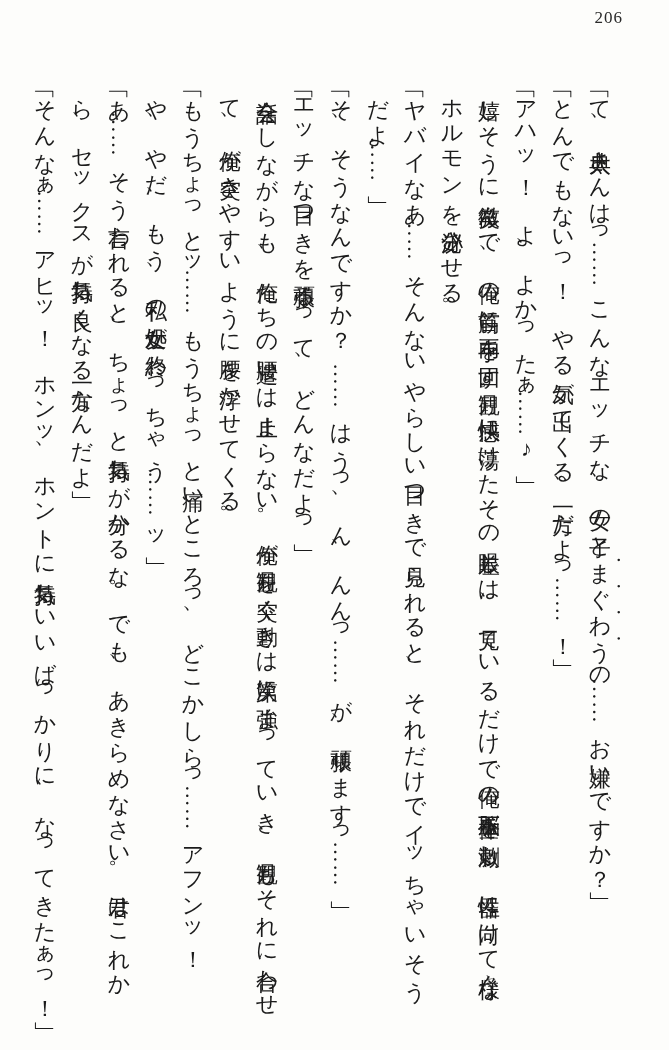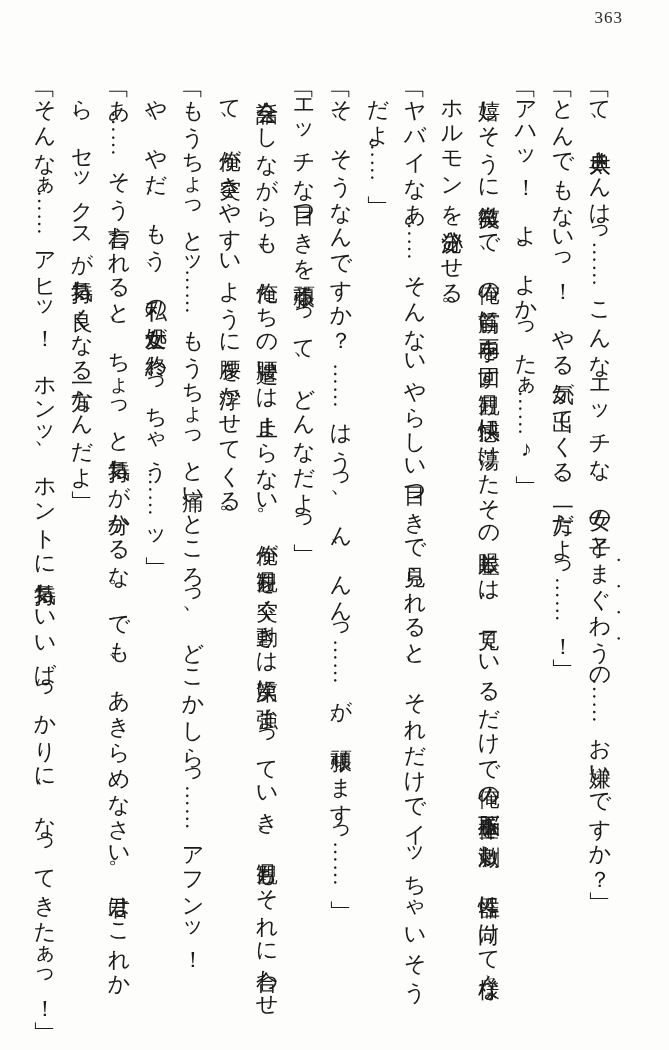--- a/index.html
+++ b/index.html
@@ -52,21 +52,21 @@
     -webkit-text-emphasis: filled dot #1b1b1b;
     text-emphasis: filled dot #1b1b1b;
     -webkit-text-emphasis-position: over right;
     text-emphasis-position: over right;
   }
 </style>
 </head>
 <body>
 
 <div class="page">
-  <div class="page-number">363</div>
+  <div class="page-number">206</div>
 
   <div class="text-block">
     <p><span>「て、典太さんはっ……こんなエッチな、女の子と</span><em class="bouten">まぐわう</em><span>の……お嫌いですか？」</span></p>
 
     <p>「とんでもないっ！　やる気が出てくる、一方だよっ……！」</p>
 
     <p>「アハッ！　よ、よかったぁ……♪」</p>
 
     <p>嬉しそうに微笑んで、俺の首筋に両手を回す観月。快感に蕩けたその眼差しは、見ているだけで俺の脳下垂体を刺激し、性器に向けて様々なホルモンを分泌させる。</p>
 

